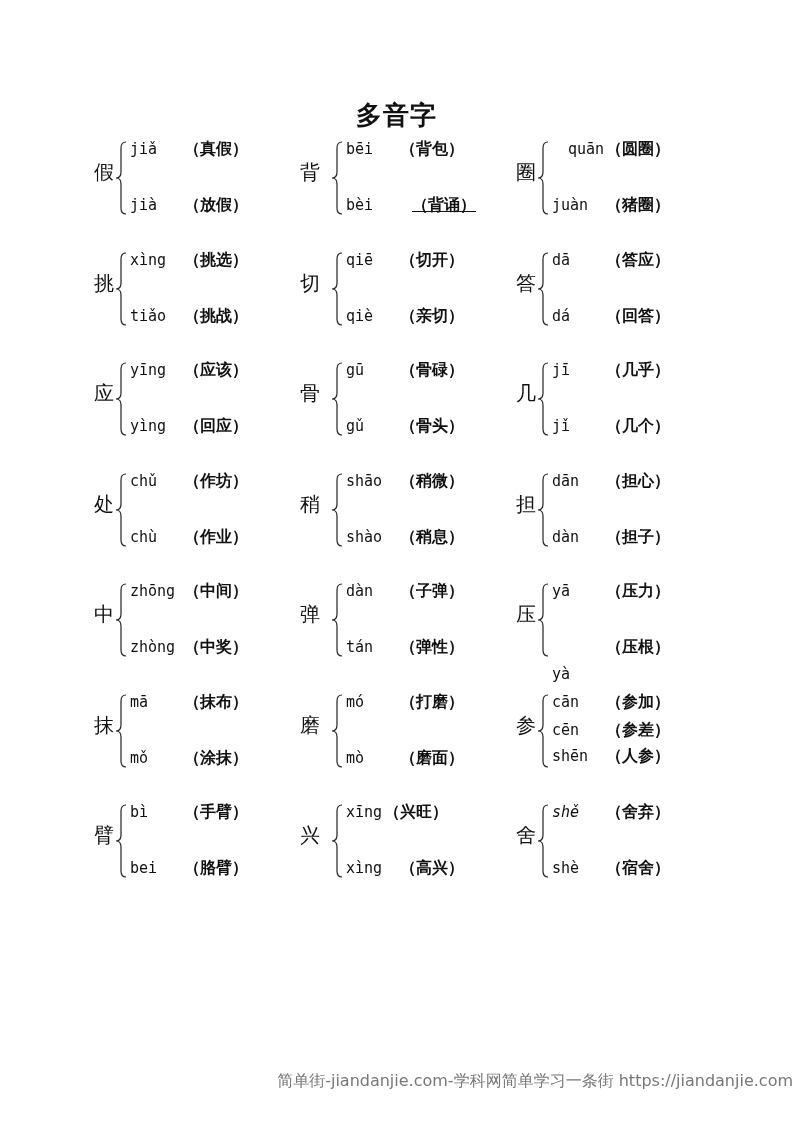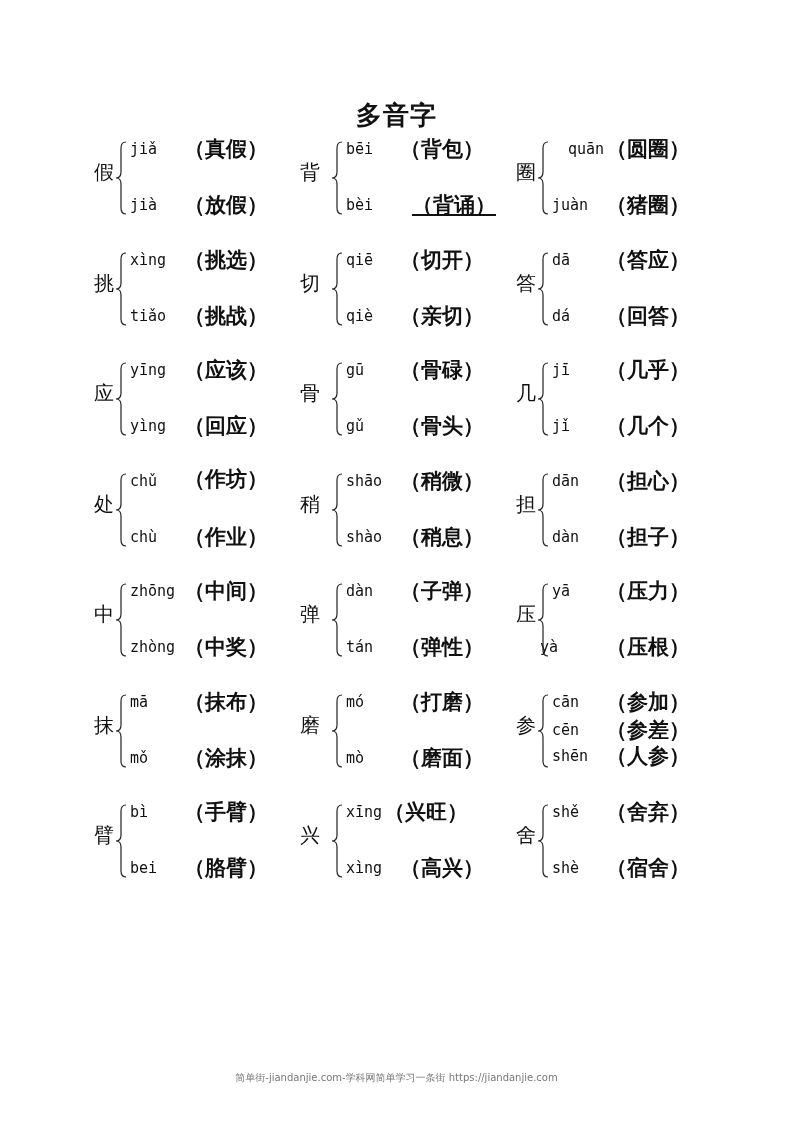--- a/index.html
+++ b/index.html
@@ -12,25 +12,25 @@
   .entry .char {
     position: absolute; left: 0; top: 22px; font-family: "DejaVu Serif", serif;
     font-size: 20px; line-height: 24px;
   }
   .entry .brace { position: absolute; top: 2px; width: 14px; height: 76px; }
   .entry .row { position: absolute; left: 0; height: 22px; line-height: 22px; white-space: nowrap; }
   .entry .py {
     position: absolute; font-family: "DejaVu Sans Mono", monospace; font-size: 15px;
   }
   .entry .word {
-    position: absolute; font-family: "DejaVu Sans", sans-serif; font-size: 21px; font-weight: bold;
+    position: absolute; font-family: "DejaVu Sans", sans-serif; font-size: 16px; font-weight: bold;
   }
   .footer {
-    position: absolute; left: 0; width: 793px; top: 1071px; text-align: center;
-    font-family: "DejaVu Sans", sans-serif; font-size: 10px; color: #777;
+    position: absolute; left: 0; width: 793px; top: 1071px; text-align: right;
+    font-family: "DejaVu Sans", sans-serif; font-size: 16px; color: #777;
   }
 </style>
 </head>
 <body>
 
 <div class="title">多音字</div>
 
 <div id="grid">
     <div class="entry" style="left: 94px; top: 138px;">
       <span class="char">假</span>
@@ -74,21 +74,21 @@
         <span class="word" style="left: 90px;">（回应）</span>
       </div>
     </div>
     <div class="entry" style="left: 94px; top: 469.5px;">
       <span class="char">处</span>
       <svg class="brace" viewBox="0 0 14 76" style="left: 20px;">
         <path d="M12 2 Q7 2 7 8 L7 32 Q7 38 2 38 Q7 38 7 44 L7 68 Q7 74 12 74" fill="none" stroke="#222" stroke-width="1.2"></path>
       </svg>
       <div class="row" style="top: 0px;">
         <span class="py" style="left: 36px;">chǔ</span>
-        <span class="word" style="left: 90px; font-family: Liberation Mono, monospace;">（作坊）</span>
+        <span class="word" style="left: 90px;">（作坊）</span>
       </div>
       <div class="row" style="top: 56px;">
         <span class="py" style="left: 36px;">chù</span>
         <span class="word" style="left: 90px;">（作业）</span>
       </div>
     </div>
     <div class="entry" style="left: 94px; top: 580px;">
       <span class="char">中</span>
       <svg class="brace" viewBox="0 0 14 76" style="left: 20px;">
         <path d="M12 2 Q7 2 7 8 L7 32 Q7 38 2 38 Q7 38 7 44 L7 68 Q7 74 12 74" fill="none" stroke="#222" stroke-width="1.2"></path>
@@ -287,21 +287,21 @@
     <div class="entry" style="left: 516px; top: 580px;">
       <span class="char">压</span>
       <svg class="brace" viewBox="0 0 14 76" style="left: 20px;">
         <path d="M12 2 Q7 2 7 8 L7 32 Q7 38 2 38 Q7 38 7 44 L7 68 Q7 74 12 74" fill="none" stroke="#222" stroke-width="1.2"></path>
       </svg>
       <div class="row" style="top: 0px;">
         <span class="py" style="left: 36px;">yā</span>
         <span class="word" style="left: 90px;">（压力）</span>
       </div>
       <div class="row" style="top: 56px;">
-        <span class="py" style="left: 24px;">yà</span>
+        <span class="py" style="left: 36px; margin-top: 27px;">yà</span>
         <span class="word" style="left: 90px; text-align: center;">（压根）</span>
       </div>
     </div>
     <div class="entry" style="left: 516px; top: 690.5px;">
       <span class="char">参</span>
       <svg class="brace" viewBox="0 0 14 76" style="left: 20px;">
         <path d="M12 2 Q7 2 7 8 L7 32 Q7 38 2 38 Q7 38 7 44 L7 68 Q7 74 12 74" fill="none" stroke="#222" stroke-width="1.2"></path>
       </svg>
       <div class="row" style="top: 0px;">
         <span class="py" style="left: 36px;">cān</span>
@@ -315,21 +315,21 @@
         <span class="py" style="left: 36px;">shēn</span>
         <span class="word" style="left: 90px;">（人参）</span>
       </div>
     </div>
     <div class="entry" style="left: 516px; top: 801px;">
       <span class="char">舍</span>
       <svg class="brace" viewBox="0 0 14 76" style="left: 20px;">
         <path d="M12 2 Q7 2 7 8 L7 32 Q7 38 2 38 Q7 38 7 44 L7 68 Q7 74 12 74" fill="none" stroke="#222" stroke-width="1.2"></path>
       </svg>
       <div class="row" style="top: 0px;">
-        <span class="py" style="left: 36px;">shě</span>
+        <span class="py" style="left: 36px; font-style: italic;">shě</span>
         <span class="word" style="left: 90px;">（舍弃）</span>
       </div>
       <div class="row" style="top: 56px;">
         <span class="py" style="left: 36px;">shè</span>
         <span class="word" style="left: 90px;">（宿舍）</span>
       </div>
     </div>
   </div>
 
 <div class="footer">简单街-jiandanjie.com-学科网简单学习一条街 https://jiandanjie.com</div>

